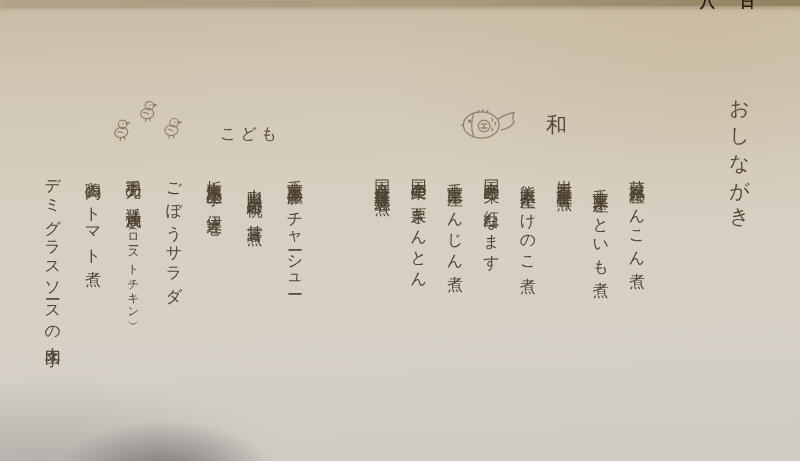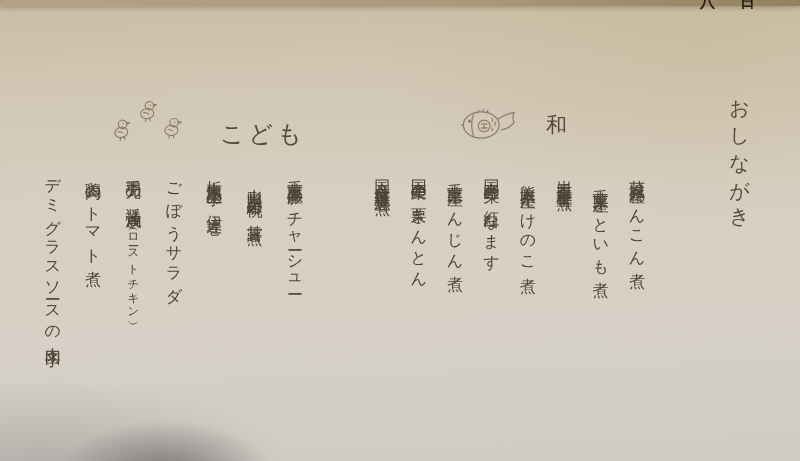--- a/index.html
+++ b/index.html
@@ -22,21 +22,21 @@
   }
   .menu-title{
     position:absolute;top:86px;right:46px;
     writing-mode:vertical-rl;text-orientation:mixed;
     font-size:20px;letter-spacing:4px;color:#564a39;
   }
   .section-header{position:absolute;display:flex;align-items:center;}
   .wa-header{left:458px;top:104px;gap:26px;}
   .kodomo-header{left:108px;top:98px;gap:24px;}
   .section-label{color:#554938;font-size:21px;letter-spacing:4px;white-space:nowrap;}
-  .kodomo-header .section-label{font-size:24px;margin-top:14px;}
+  .kodomo-header .section-label{font-size:16px;margin-top:14px;}
   .stamp{stroke:#8d7c66;fill:none;stroke-width:1.2;stroke-linecap:round;stroke-linejoin:round;}
   .stamp .dot{fill:#8d7c66;stroke:none;}
   .items{position:absolute;display:flex;flex-direction:row-reverse;align-items:flex-start;}
   .wa-items{top:167px;right:154px;gap:18px;}
   .kodomo-items{top:167px;right:496px;gap:22px;}
   .vcol{
     writing-mode:vertical-rl;text-orientation:mixed;
     font-size:16px;letter-spacing:2.5px;color:#4e4335;line-height:1.15;
     white-space:nowrap;
   }

